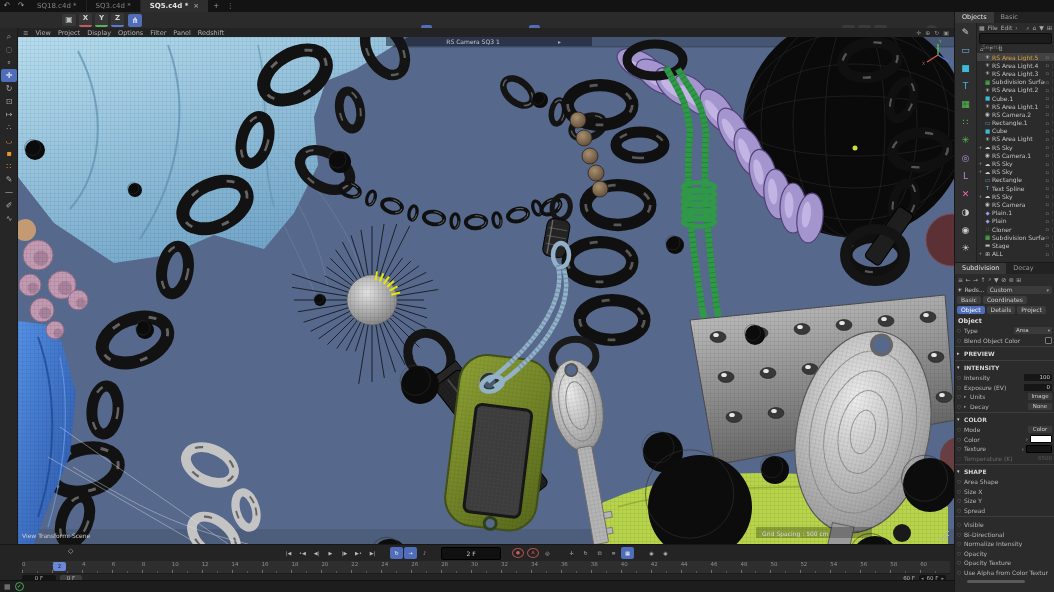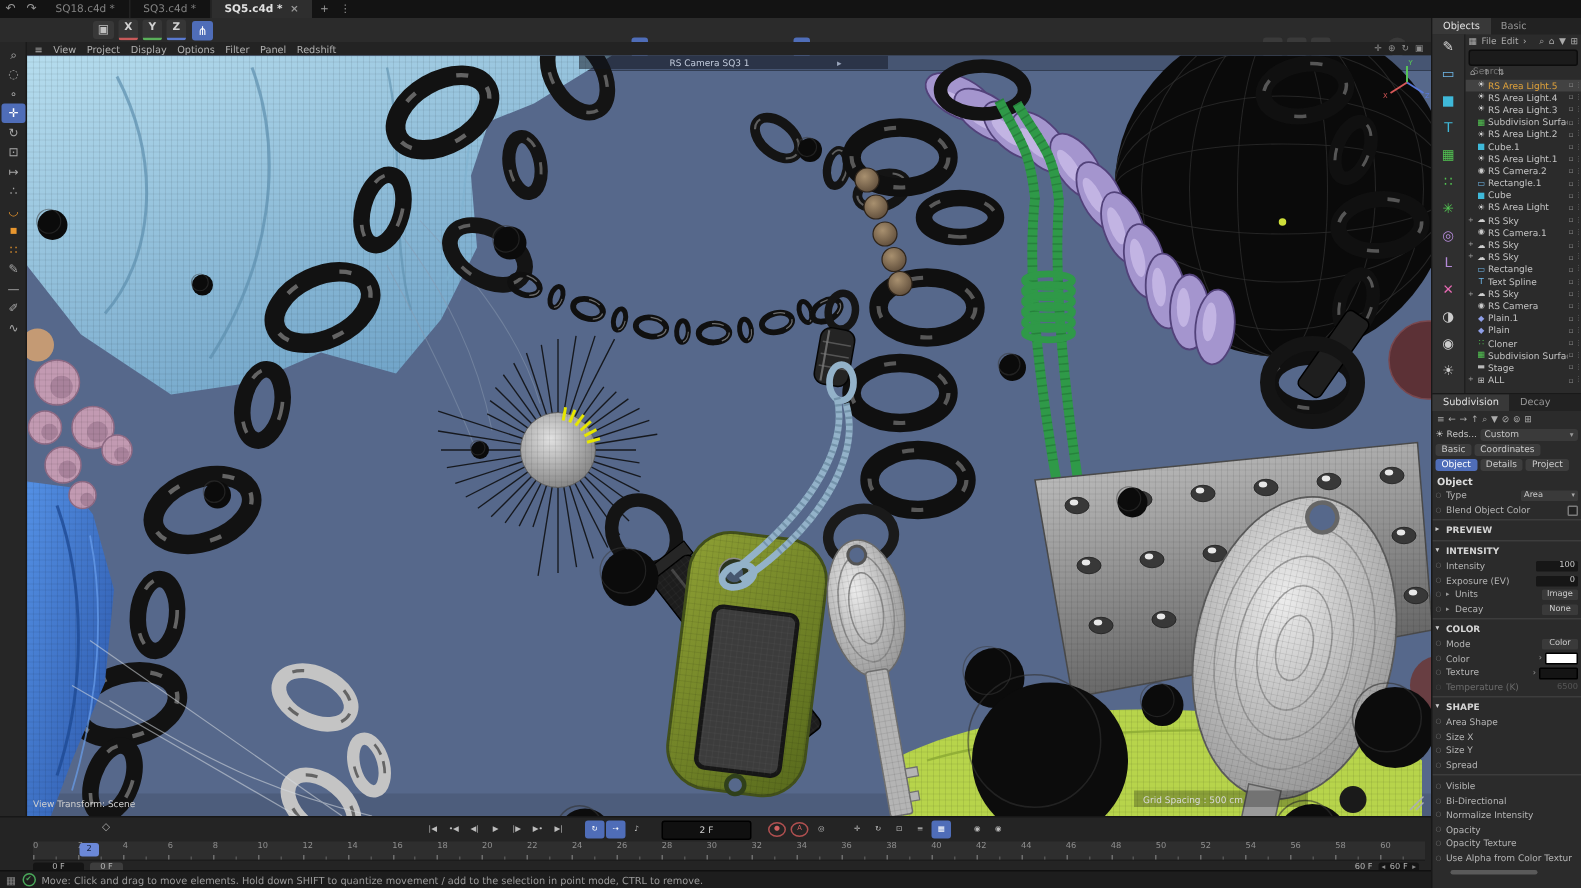--- a/index.html
+++ b/index.html
@@ -1439,14 +1439,13 @@
       <span class="arr">◂</span>
       <span>60 F</span>
       <span class="arr">▸</span>
     </span>
   </div>
 </div>
 
 <div id="statusbar" class="abs">
   <span id="sbgrid">▦</span>
   <span id="sbcheck">✔</span>
-  <span>Move: Click and drag to move elements. Hold down SHIFT to quantize movement / add to the selection in point mode, CTRL to remove.</span>
 </div>
 
 </body></html>

